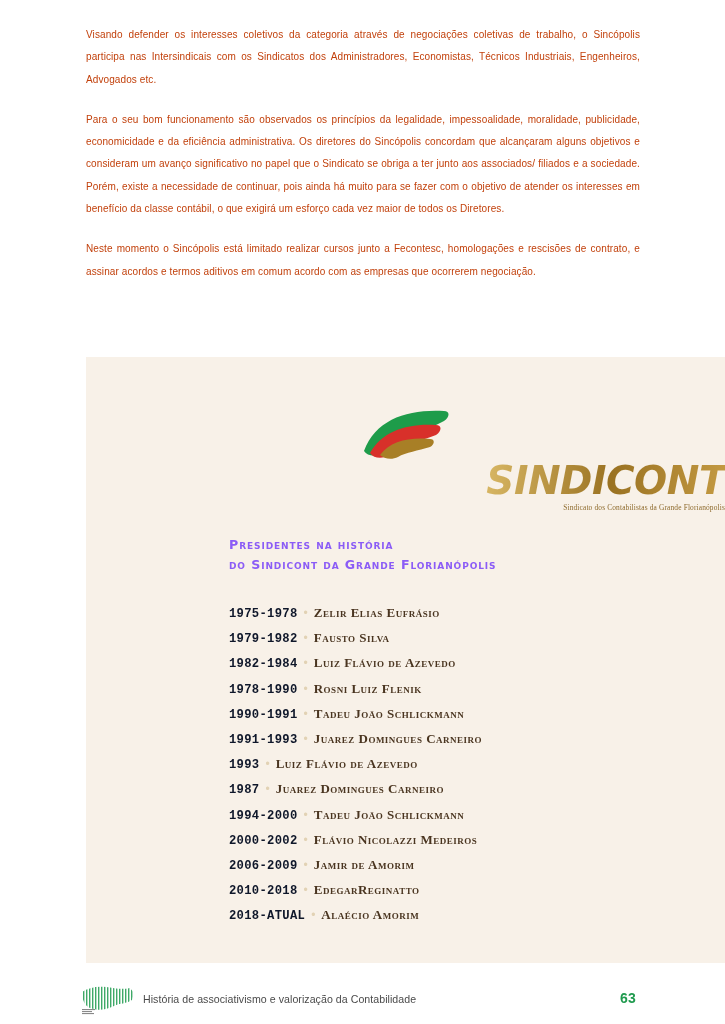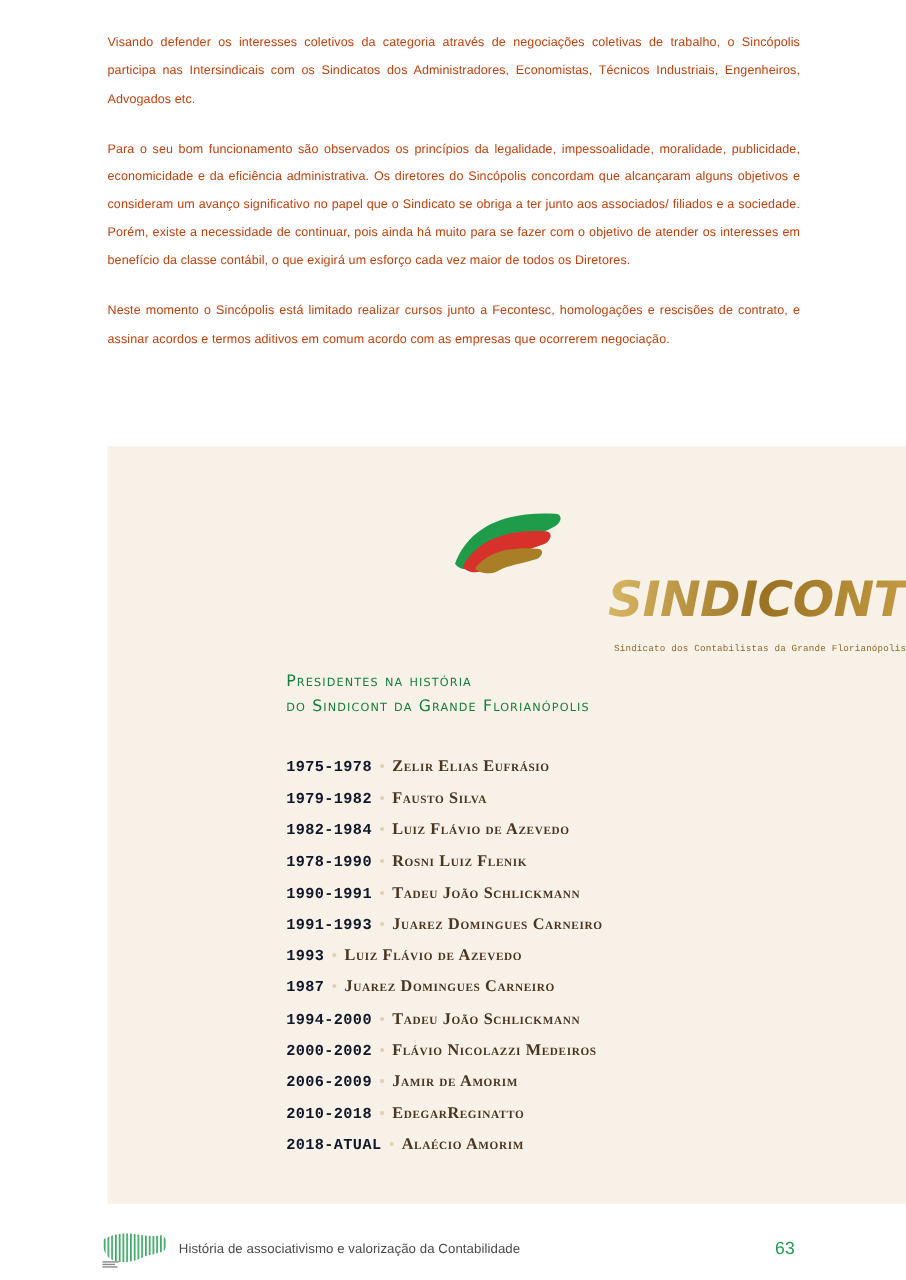--- a/index.html
+++ b/index.html
@@ -65,36 +65,36 @@
     color: #b08a38;
     background: linear-gradient(95deg,#8a6410 0%,#c8a04a 22%,#9c7520 45%,#d9b865 62%,#9a7222 82%,#c49a42 100%);
     -webkit-background-clip: text;
     background-clip: text;
     -webkit-text-fill-color: transparent;
     line-height: 1;
     margin: 0;
     padding: 0 0 2px 0;
   }
   .logo-sub {
-    font-family: Liberation Mono, monospace;
+    font-family: Liberation Serif, serif;
     font-size: 7.4px;
     color: #8e6a2c;
     letter-spacing: 0.15px;
-    margin-top: 14px;
+    margin-top: 1px;
   }
 
   
   .panel-heading {
     position: absolute;
     left: 143px;
     top: 178px;
-    color: #15803d;
+    color: #8b5cf6;
     font-family: "DejaVu Sans", sans-serif;
     font-size: 12.6px;
-    font-weight: normal;
+    font-weight: bold;
     font-variant: small-caps;
     letter-spacing: 0.9px;
     line-height: 20px;
   }
   .panel-heading div { white-space: nowrap; }
 
   
   .pres-list {
     position: absolute;
     left: 143px;
@@ -152,21 +152,21 @@
     color: #4a4a4a;
     letter-spacing: 0.05px;
   }
   .page-num {
     position: absolute;
     left: 608px;
     top: 15px;
     width: 40px;
     text-align: center;
     font-size: 14px;
-    font-weight: normal;
+    font-weight: bold;
     color: #1f9a4e;
     letter-spacing: 0.3px;
   }
 </style>
 </head>
 <body>
 
 <div class="content">
   <p class="para">Visando defender os interesses coletivos da categoria através de negociações coletivas de trabalho, o Sincópolis participa nas Intersindicais com os Sindicatos dos Administradores, Economistas, Técnicos Industriais, Engenheiros, Advogados etc.</p>
   <p class="para">Para o seu bom funcionamento são observados os princípios da legalidade, impessoalidade, moralidade, publicidade, economicidade e da eficiência administrativa. Os diretores do Sincópolis concordam que alcançaram alguns objetivos e consideram um avanço significativo no papel que o Sindicato se obriga a ter junto aos associados/ filiados e a sociedade. Porém, existe a necessidade de continuar, pois ainda há muito para se fazer com o objetivo de atender os interesses em benefício da classe contábil, o que exigirá um esforço cada vez maior de todos os Diretores.</p>

